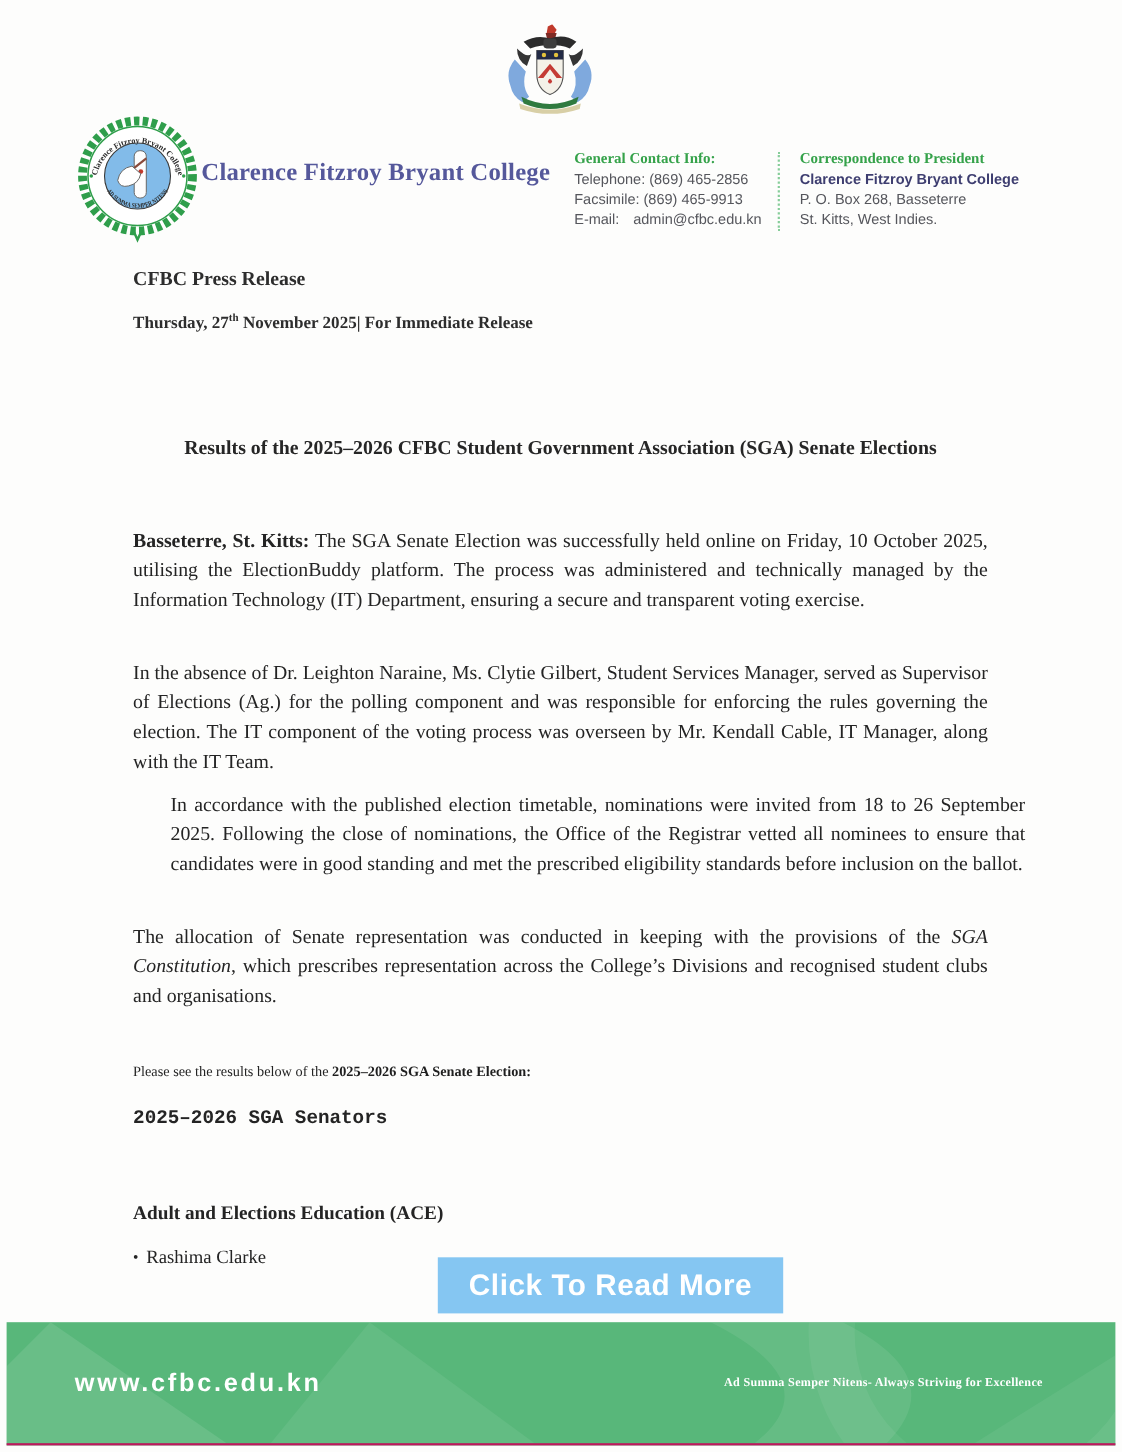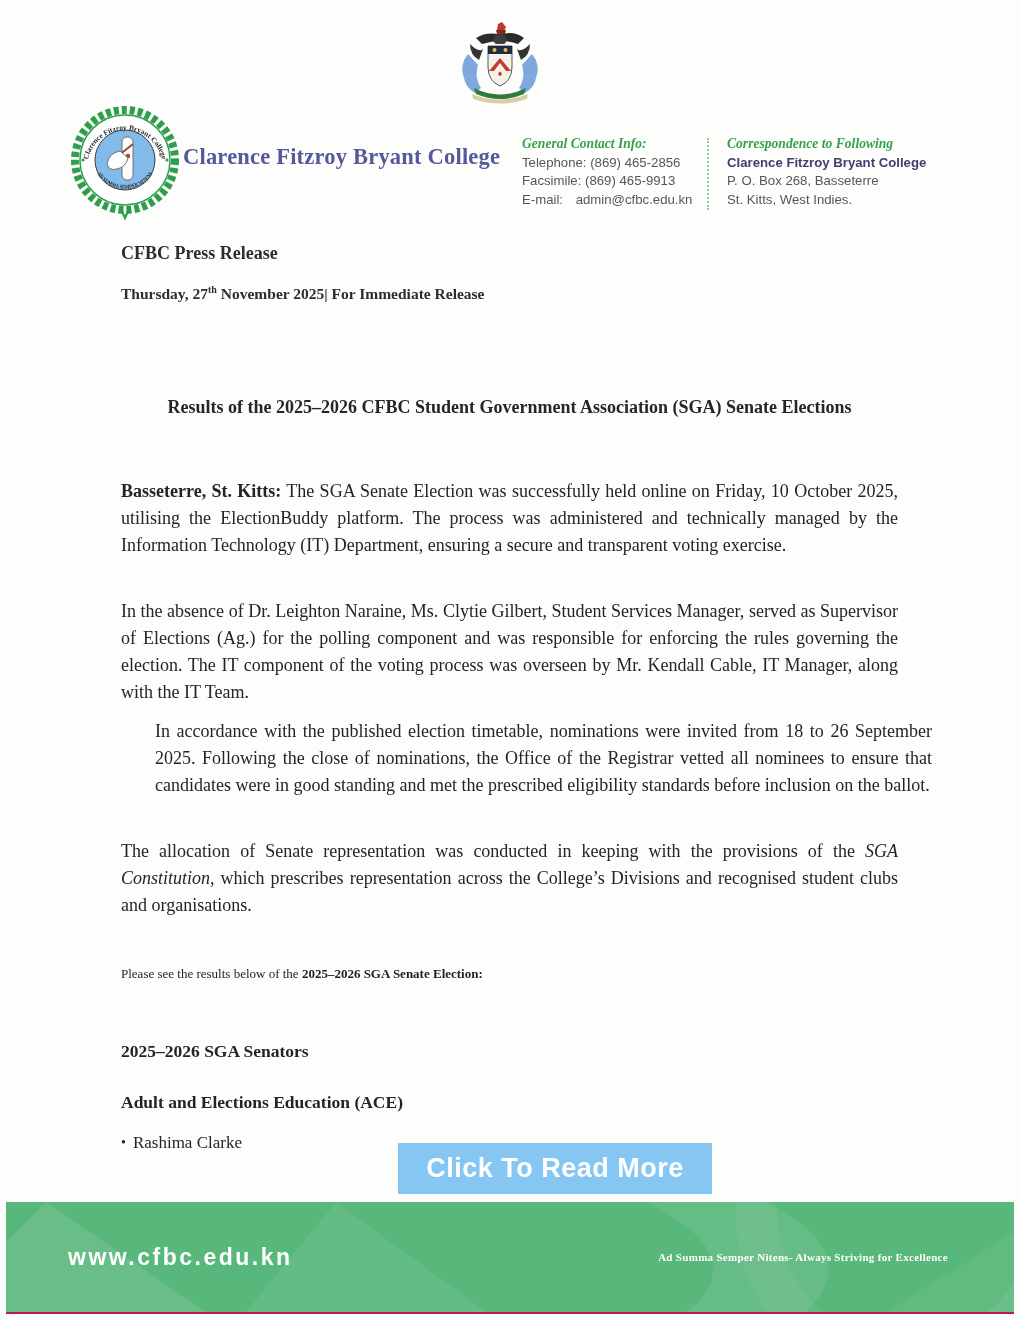--- a/index.html
+++ b/index.html
@@ -18,21 +18,21 @@
   }
   .contact-block{
     position:absolute;top:135px;
     font-family:"Liberation Sans",sans-serif;
     font-size:13.2px;line-height:18.5px;color:#55565c;
   }
   .contact-left{left:522px;width:190px;}
   .contact-right{left:727px;width:220px;}
   .contact-heading{
     font-family:"Liberation Serif",serif;
-    font-weight:bold;color:#35a24a;font-size:13.6px;font-style:italic;
+    font-weight:bold;color:#35a24a;font-size:13.6px;
   }
   .contact-strong{font-weight:bold;color:#3e3e70;}
   .contact-label{display:inline-block;min-width:50px;}
   .contact-divider{
     position:absolute;left:707px;top:138px;height:72px;width:0;
     border-left:2px dotted #86cd99;
   }
   
   .doc{position:absolute;left:121px;width:777px;}
   .kicker{top:243px;font-weight:bold;font-size:18px;color:#2d2d2d;}
@@ -41,21 +41,21 @@
   .doc-title{top:397px;text-align:center;font-weight:bold;font-size:18px;color:#262626;}
   .para{
     text-align:justify;font-size:18px;line-height:26.9px;color:#242424;
   }
   .p1{top:478px;} .p2{top:598px;} .p3{top:718px;margin-left:34px;} .p4{top:838px;}
   .lead-bold{font-weight:bold;}
   .italic{font-style:italic;}
   .results-line{top:966px;font-size:13px;color:#242424;}
   .results-line b{color:#1f1f1f;}
   .section-heading{font-weight:bold;font-size:17.5px;color:#242424;}
-  .senators{top:1041px;} .ace{top:1092px;}
+  .senators{top:1007px;font-family:Liberation Mono, monospace;} .ace{top:1092px;}
   .bullet-line{top:1133px;font-size:17px;color:#242424;}
   .bullet-line .bullet{font-size:14px;vertical-align:1px;margin-right:7px;}
   
   .read-more{
     position:absolute;left:378px;top:1143px;width:314px;height:51px;
     background:#85c6f2;border:none;cursor:pointer;
     display:flex;align-items:center;justify-content:center;
     font-family:"Liberation Sans",sans-serif;font-weight:bold;
     font-size:27px;color:#ffffff;letter-spacing:.5px;margin-left:20px;
   }
@@ -141,21 +141,21 @@
     </div>
     <div>
       <span class="contact-label">E-mail:</span>
       <span>admin@cfbc.edu.kn</span>
     </div>
   </div>
 
   <div class="contact-divider"></div>
 
   <div class="contact-block contact-right">
-    <div class="contact-heading">Correspondence to Following</div>
+    <div class="contact-heading">Correspondence to President</div>
     <div class="contact-strong">Clarence Fitzroy Bryant College</div>
     <div>P. O. Box 268, Basseterre</div>
     <div>St. Kitts, West Indies.</div>
   </div>
 
   <div class="doc kicker">CFBC Press Release</div>
 
   <div class="doc dateline">
     <span>Thursday, 27</span><sup>th</sup><span> November 2025| For Immediate Release</span>
   </div>

